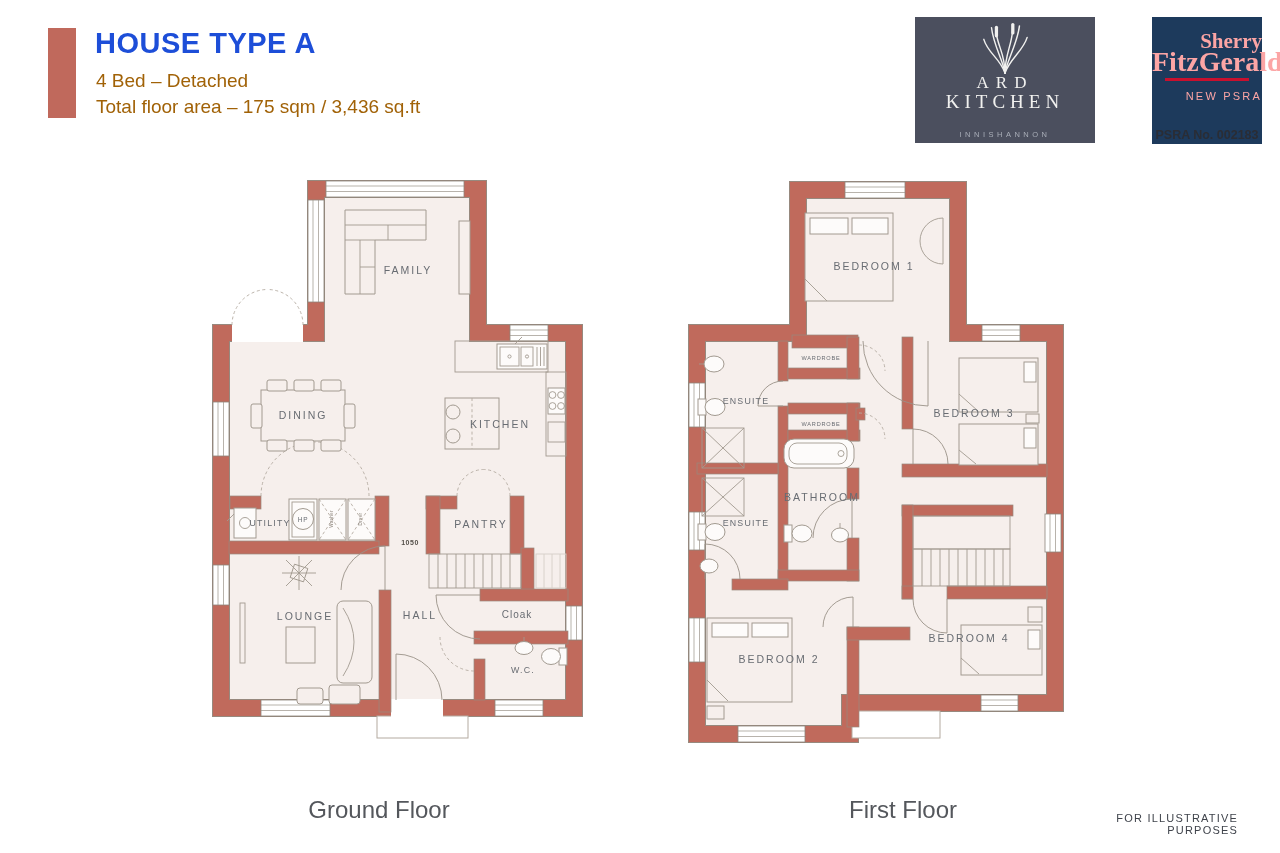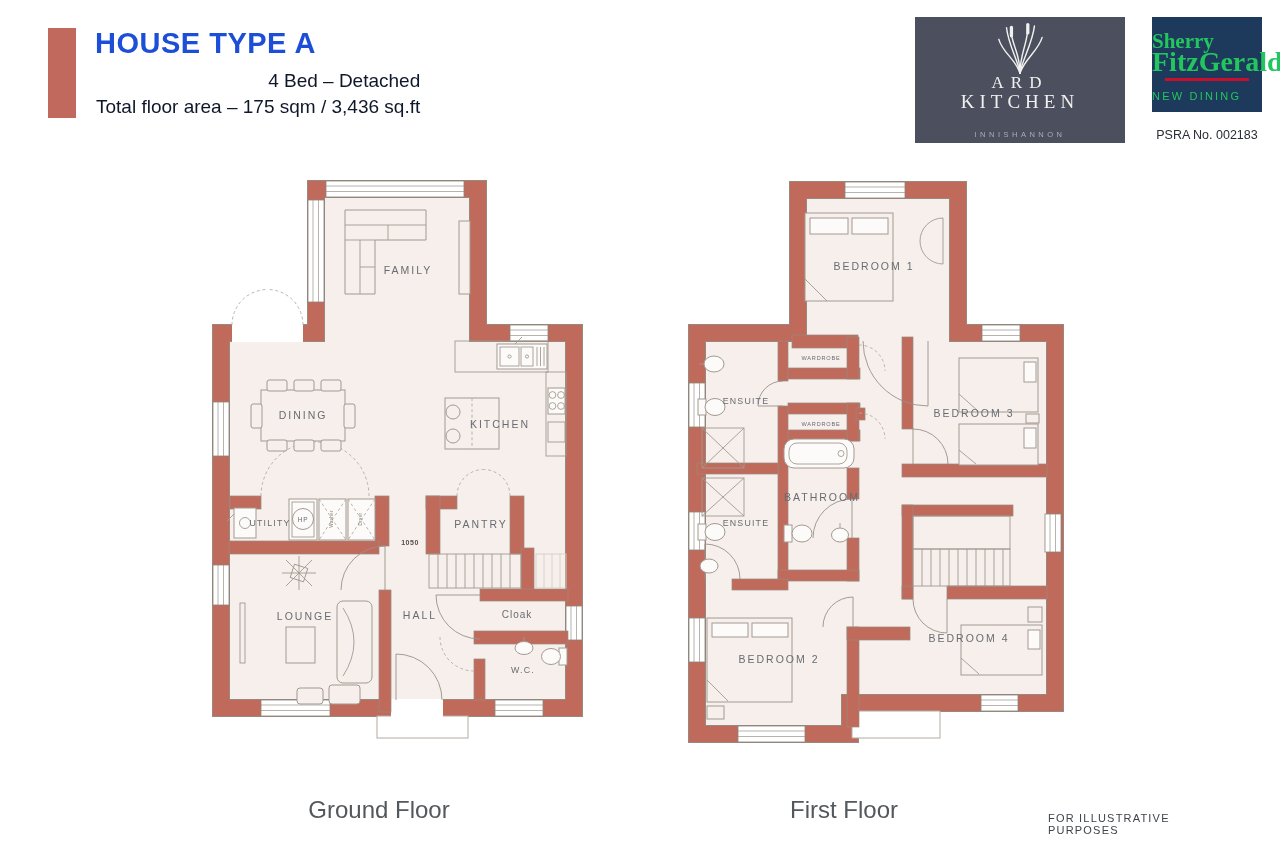--- a/index.html
+++ b/index.html
@@ -2,41 +2,41 @@
 <html><head>
 <meta charset="utf-8">
 <style>
   html,body{margin:0;padding:0;background:#ffffff;}
   body{font-family:"Liberation Sans", sans-serif;}
   .page{position:relative;width:1280px;height:853px;background:#fff;overflow:hidden;}
 
   
   .accent-bar{position:absolute;left:48px;top:28px;width:28px;height:90px;background:#c0695c;}
   .title{position:absolute;left:95px;top:27px;font-size:29px;font-weight:bold;letter-spacing:.5px;color:#1d4ed8;}
-  .subtitle{position:absolute;left:96px;top:68px;font-size:19px;line-height:26px;color:#0f172a;text-align:right;}
+  .subtitle{position:absolute;left:96px;top:68px;font-size:19px;line-height:26px;color:#a16207;}
 
   
-  .ard-box{position:absolute;left:915px;top:17px;width:210px;height:126px;background:#4b4f5e;text-align:center;color:#f1f1ef;}
+  .ard-box{position:absolute;left:915px;top:17px;width:180px;height:126px;background:#4b4f5e;text-align:center;color:#f1f1ef;}
   .ard-box svg{display:block;margin:5px auto 0;}
   .ard-line1{font-family:"Liberation Serif", serif;font-size:17px;letter-spacing:7px;line-height:17px;}
   .ard-line2{font-family:"Liberation Serif", serif;font-size:19px;letter-spacing:5px;line-height:21px;}
   .ard-loc{font-size:7.5px;letter-spacing:3.5px;color:#a9aeb8;margin-top:18px;}
 
   
-  .sherry-box{position:absolute;left:1152px;top:17px;width:110px;height:95px;background:#1d3a5c;text-align:left;color:#22c55e;}
+  .sherry-box{position:absolute;left:1152px;top:17px;width:110px;height:127px;background:#1d3a5c;text-align:right;color:#fca5a5;}
   .sherry-l1{font-family:"Liberation Serif", serif;font-weight:bold;font-size:21px;line-height:20px;margin-top:14px;}
   .sherry-l2{font-family:Liberation Serif, serif;font-weight:bold;font-size:28px;line-height:22px;}
   .sherry-rule{width:84px;height:3px;background:#c8102e;margin:5px auto 0;}
   .sherry-div{font-size:11px;letter-spacing:2.2px;margin-top:9px;}
-  .psra{position:absolute;left:1152px;top:128px;width:110px;text-align:center;font-size:12.5px;font-weight:normal;color:#2a2d35;}
+  .psra{position:absolute;left:1152px;top:128px;width:110px;text-align:center;font-size:12.5px;font-weight:bold;color:#2a2d35;}
 
   
   .plan{position:absolute;}
   .floor-caption{position:absolute;top:796px;transform:translateX(-50%);font-size:24px;color:#54575c;}
-  .disclaimer{position:absolute;left:1048px;top:812px;width:190px;text-align:left;font-size:11px;letter-spacing:1.2px;color:#3f434b;font-weight:500;}
+  .disclaimer{position:absolute;left:1048px;top:812px;width:190px;text-align:right;font-size:11px;letter-spacing:1.2px;color:#3f434b;font-weight:500;}
 
   
   svg .wall{fill:#c06a5c;stroke:#97897e;stroke-width:.7;}
   svg .shell-edge{fill:#f6efec;stroke:#97897e;stroke-width:18;}
   svg .shell-wall{fill:none;stroke:#c06a5c;stroke-width:16;}
   svg .winr{fill:#ffffff;stroke:#8d857c;stroke-width:.8;}
   svg .winl{stroke:#9a9288;stroke-width:.7;}
   svg .gap{fill:#ffffff;}
   svg .fur{fill:#f6efec;stroke:#a29a90;stroke-width:1;}
   svg .furw{fill:#fdfbfa;stroke:#a29a90;stroke-width:1;}
@@ -82,21 +82,21 @@
     </svg>
     <div class="ard-line1">ARD</div>
     <div class="ard-line2">KITCHEN</div>
     <div class="ard-loc">INNISHANNON</div>
   </div>
 
   <div class="sherry-box">
     <div class="sherry-l1">Sherry</div>
     <div class="sherry-l2">FitzGerald</div>
     <div class="sherry-rule"></div>
-    <div class="sherry-div">NEW DINING</div>
+    <div class="sherry-div">NEW PSRA</div>
   </div>
   <div class="psra">PSRA No. 002183</div>
 
   <svg class="plan" style="left:210px;top:178px;" width="380" height="600" viewBox="0 0 380 600">
 
     <g>
       <path class="shell-edge" d="M11,155 H106 V11 H268 V155 H364 V530 H11 Z"></path>
       <path class="shell-wall" d="M11,155 H106 V11 H268 V155 H364 V530 H11 Z"></path>
     </g>
 
@@ -456,16 +456,16 @@
       <text class="xs" x="141" y="248">WARDROBE</text>
       <text class="lbl" x="294" y="239">BEDROOM 3</text>
       <text class="lbl" x="142" y="323">BATHROOM</text>
       <text class="sm" x="66" y="348">ENSUITE</text>
       <text class="lbl" x="99" y="485">BEDROOM 2</text>
       <text class="lbl" x="289" y="464">BEDROOM 4</text>
     </g>
   </svg>
 
   <div class="floor-caption" style="left:379px;">Ground Floor</div>
-  <div class="floor-caption" style="left:844px;">First Floor</div>
+  <div class="floor-caption" style="left:903px;">First Floor</div>
   <div class="disclaimer">FOR ILLUSTRATIVE PURPOSES</div>
 
 </div>
 
 </body></html>

